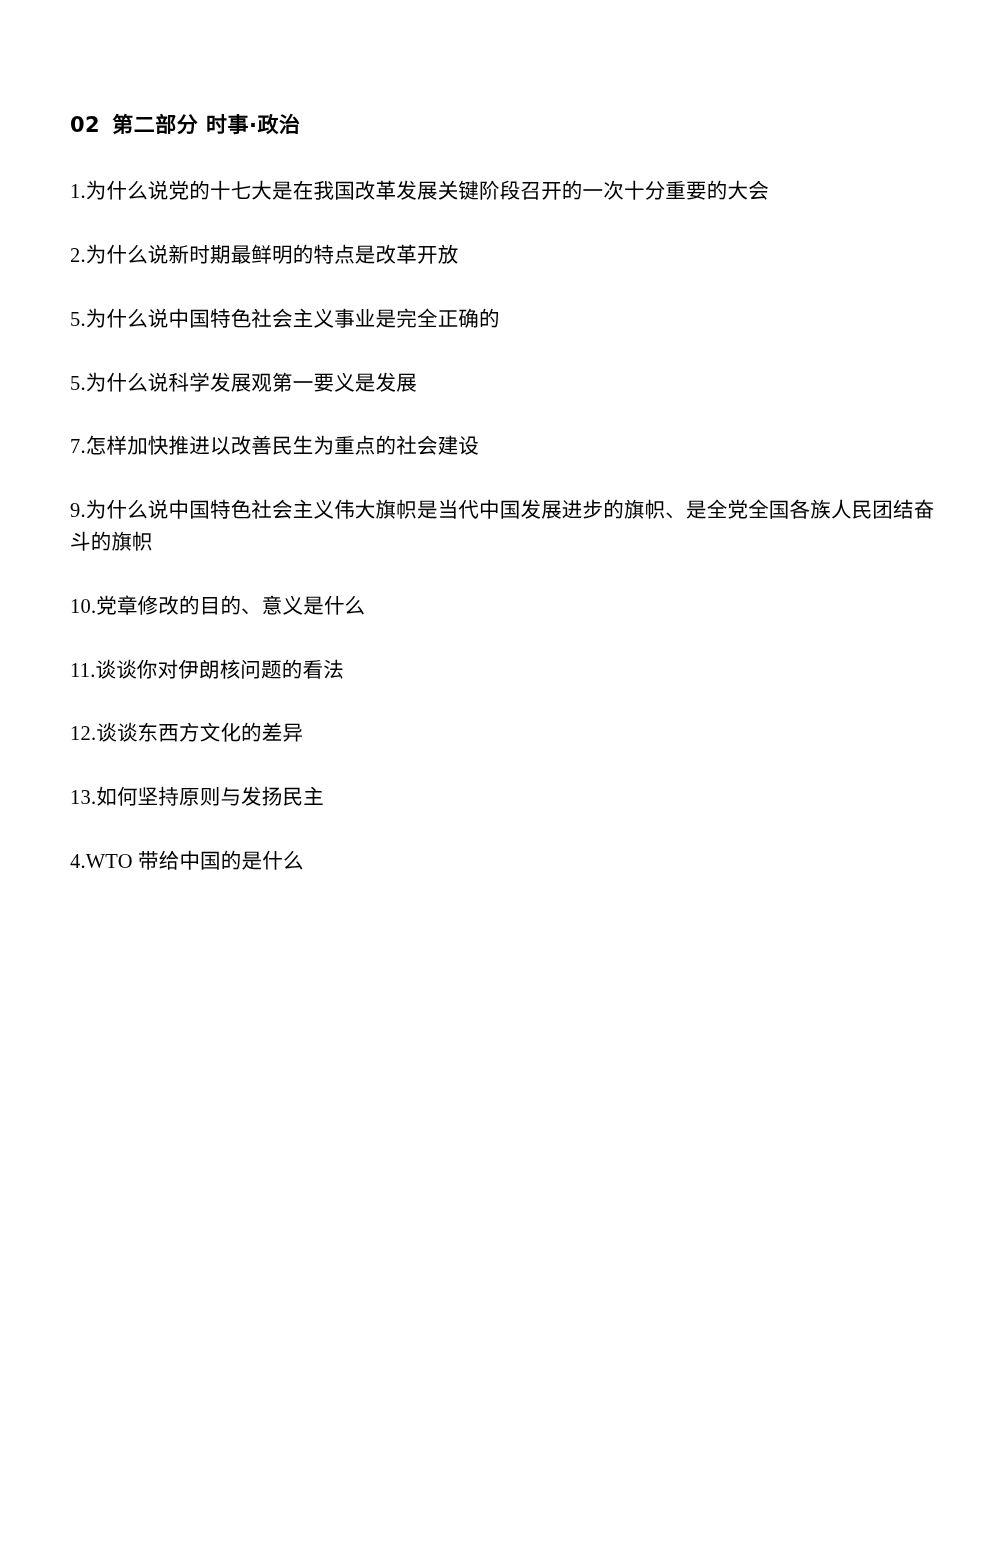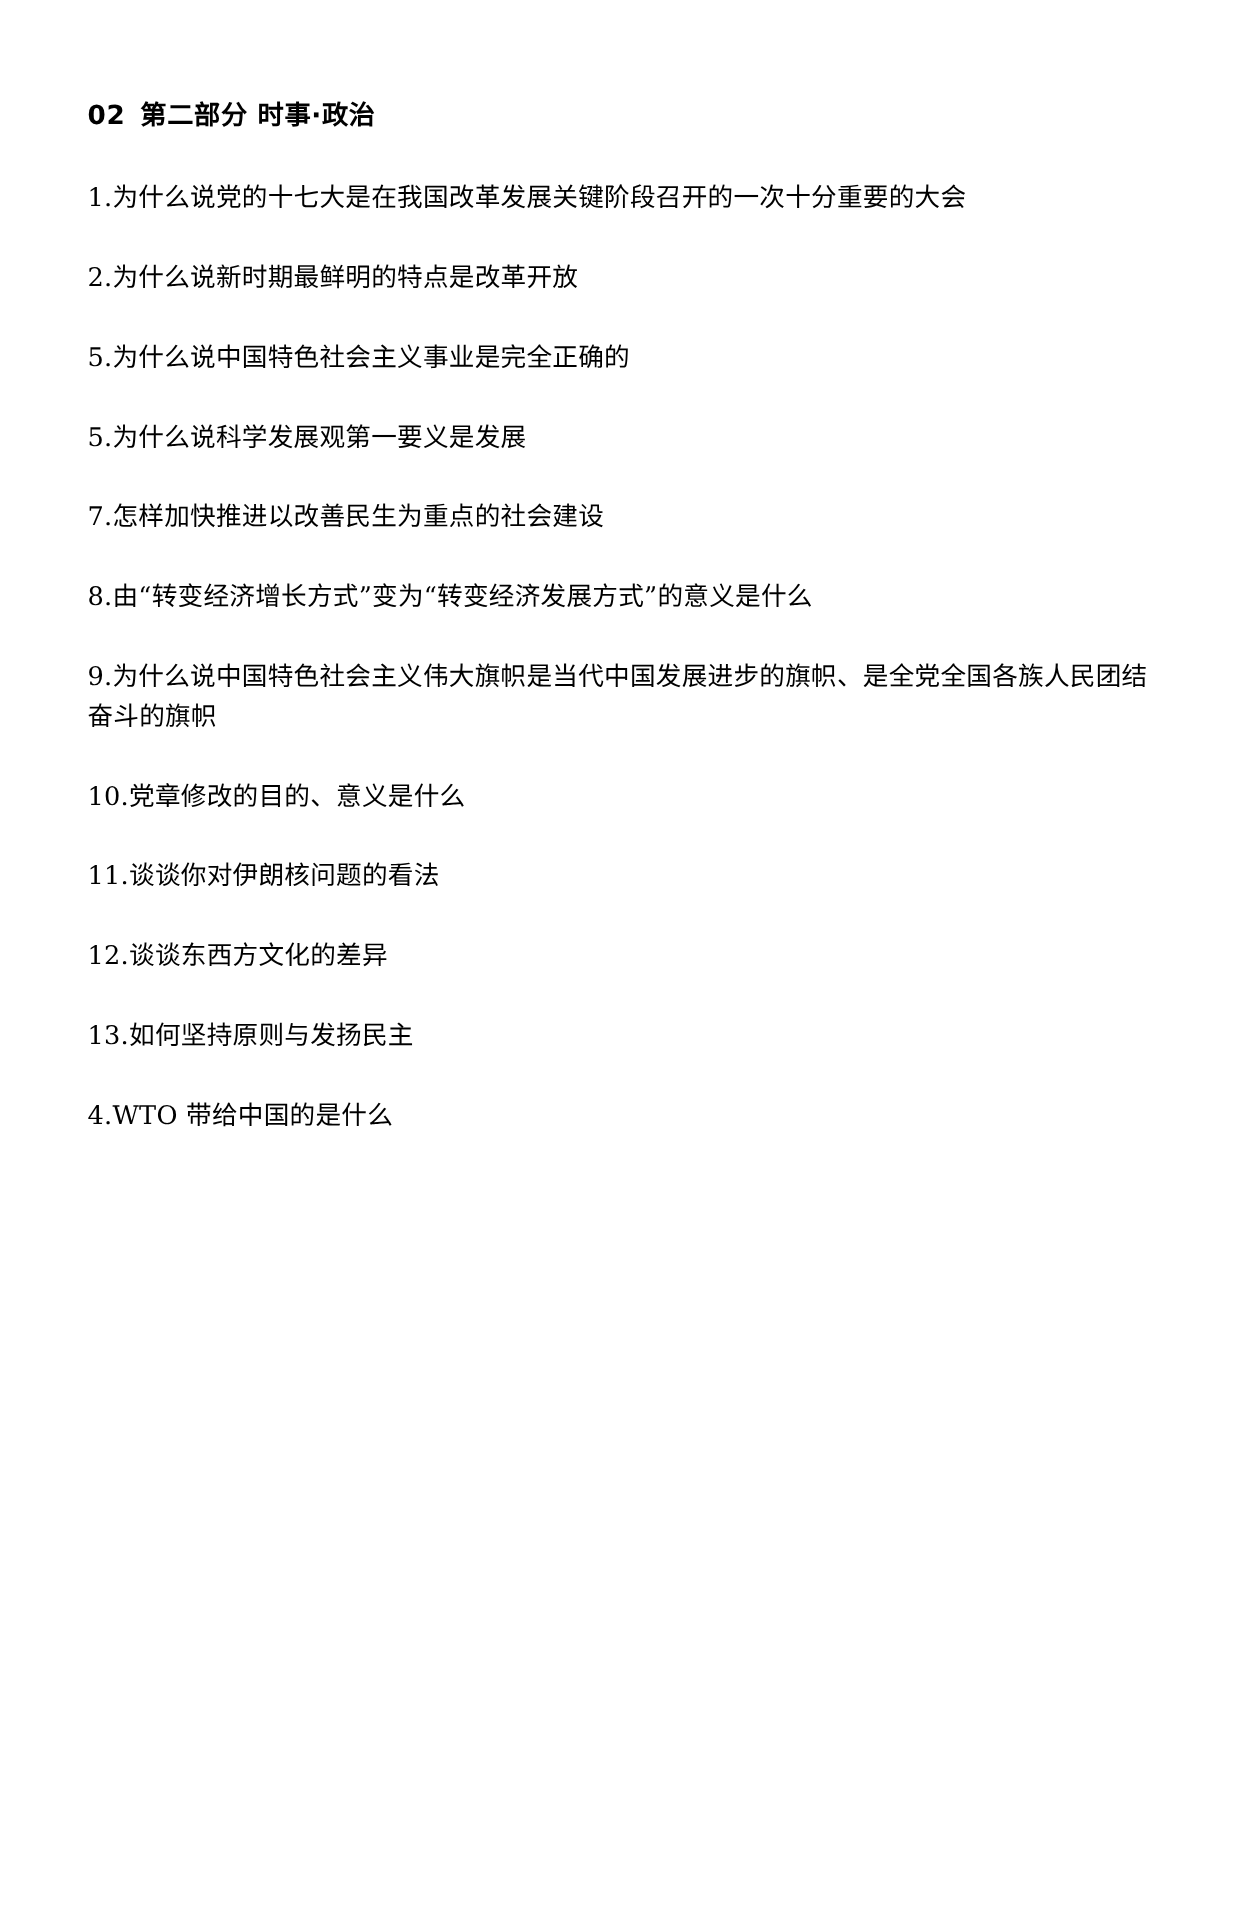--- a/index.html
+++ b/index.html
@@ -12,37 +12,38 @@
     height: 1541px;
     font-family: "DejaVu Serif", "Liberation Serif", serif;
     color: #000000;
     overflow: hidden;
   }
   .page {
     position: relative;
     width: 1006px;
     height: 1541px;
     box-sizing: border-box;
-    padding: 78px 70px 0 70px;
+    padding: 111px 70px 0 70px;
   }
   .doc-title {
     font-family: "DejaVu Sans", "Liberation Sans", sans-serif;
     font-weight: bold;
     font-size: 21px;
     letter-spacing: 0.5px;
     margin: 0 0 36px 0;
     line-height: 1.4;
   }
   .doc-title .num {
     margin-right: 12px;
   }
   .q-list {
     list-style: none;
     margin: 0;
     padding: 0;
+    font-family: Liberation Serif, serif;
   }
   .q-item {
     font-size: 20.5px;
     line-height: 1.55;
     margin: 0 0 32px 0;
     letter-spacing: 0.2px;
     word-break: break-all;
   }
   .q-item:last-child {
     margin-bottom: 0;
@@ -56,21 +57,20 @@
   <h1 class="doc-title">
     <span class="num">02</span><span>第二部分  时事·政治</span>
   </h1>
 
   <ol class="q-list">
     <li class="q-item">1.为什么说党的十七大是在我国改革发展关键阶段召开的一次十分重要的大会</li>
     <li class="q-item">2.为什么说新时期最鲜明的特点是改革开放</li>
     <li class="q-item">5.为什么说中国特色社会主义事业是完全正确的</li>
     <li class="q-item">5.为什么说科学发展观第一要义是发展</li>
     <li class="q-item">7.怎样加快推进以改善民生为重点的社会建设</li>
-    <li class="q-item">8.由“转变经济增长方式”变为“转变经济发展方式”的意义是什么</li>
     <li class="q-item">9.为什么说中国特色社会主义伟大旗帜是当代中国发展进步的旗帜、是全党全国各族人民团结奋斗的旗帜</li>
     <li class="q-item">10.党章修改的目的、意义是什么</li>
     <li class="q-item">11.谈谈你对伊朗核问题的看法</li>
     <li class="q-item">12.谈谈东西方文化的差异</li>
     <li class="q-item">13.如何坚持原则与发扬民主</li>
     <li class="q-item">4.WTO 带给中国的是什么</li>
   </ol>
 
 </div>
 

